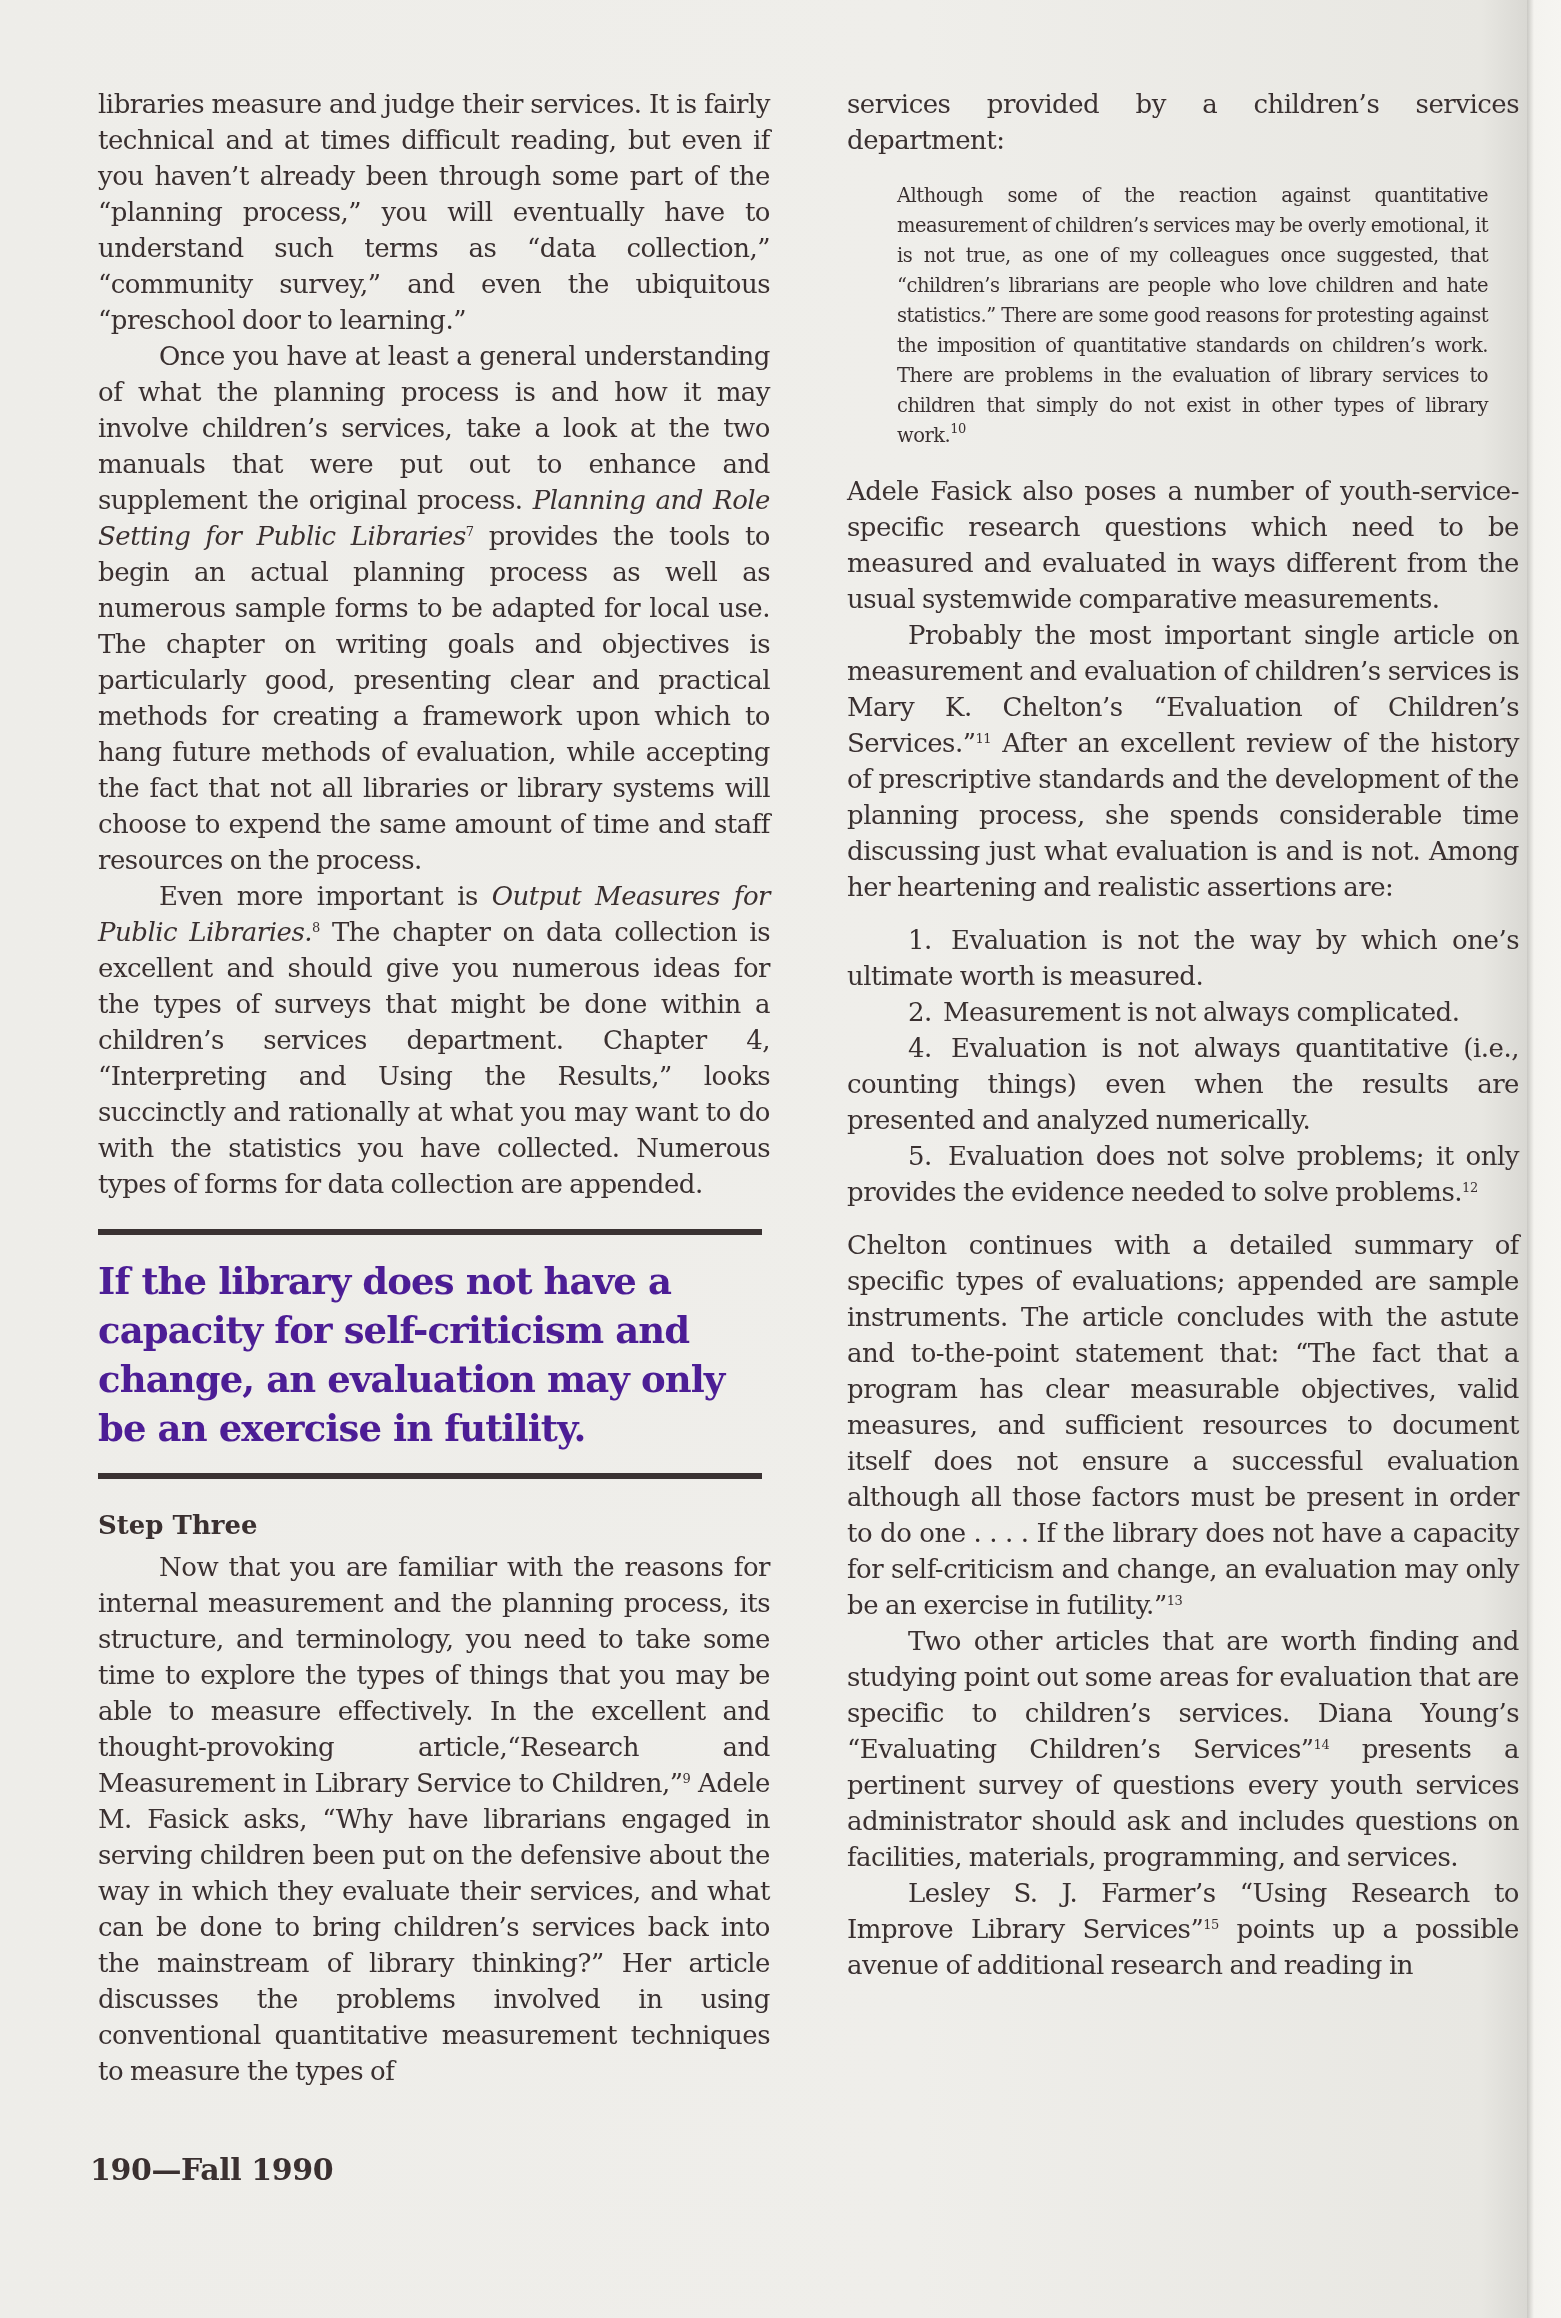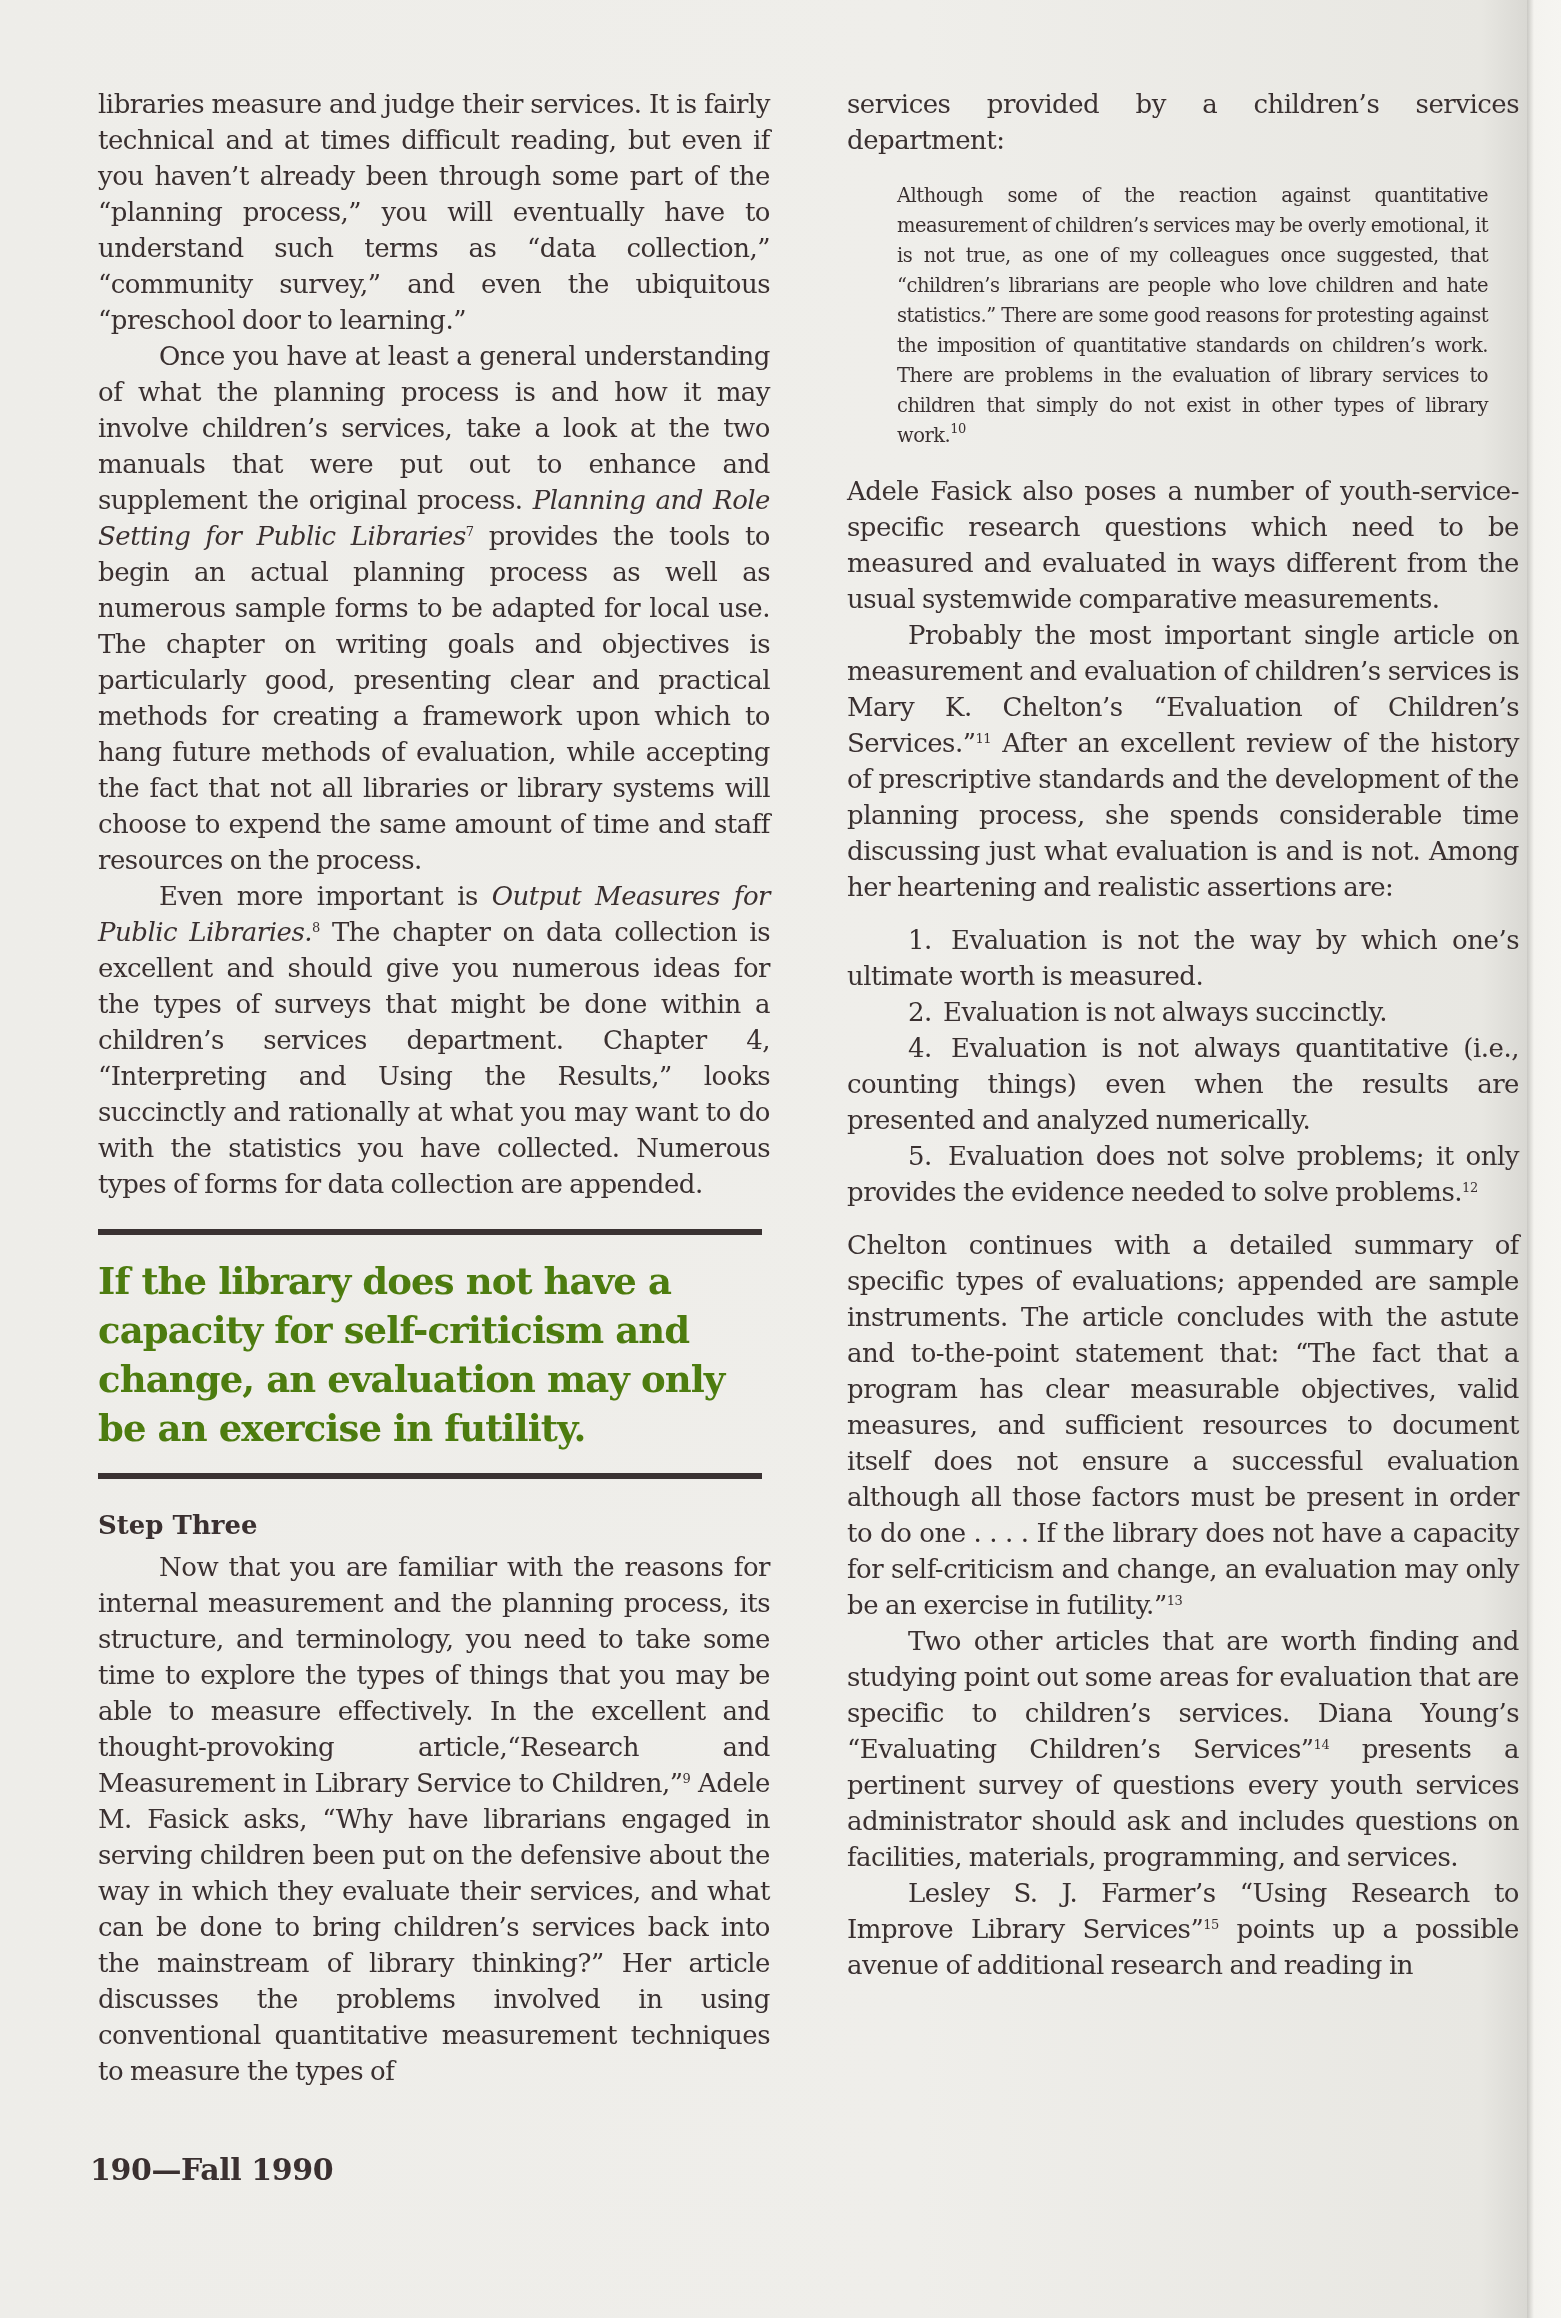--- a/index.html
+++ b/index.html
@@ -27,21 +27,21 @@
   .block-quote {
     margin: 23.4px 31px 22px 50px;
     font-size: 19.5px; line-height: 30px; letter-spacing: -0.3px;
   }
   .block-quote p { font-size: 19.5px; line-height: 30px; }
   .pullquote { margin-top: 26.6px; }
   .rule { height: 6.2px; background: #3a3232; width: 664px; }
   .pullquote-text {
     font-family: "DejaVu Serif", serif; font-weight: bold;
     font-size: 37px; line-height: 49px; letter-spacing: -0.9px;
-    margin: 22px 0 20px 0; color: #4d7c0f;
+    margin: 22px 0 20px 0; color: #4c1d95;
   }
   .subhead { font-weight: bold; font-size: 26px; margin-top: 31px; margin-bottom: 9.4px; color: #3a3030; }
   .list-item { text-indent: 61px; }
   .list-item .num { display: inline-block; min-width: 28px; text-indent: 0; }
   .gap { height: 17px; }
   .footer {
     position: absolute; left: 90px; top: 2152px;
     font-size: 30px; font-weight: bold; letter-spacing: -0.4px; color: #3a3030;
   }
 </style>
@@ -69,21 +69,21 @@
 <div class="col col-right">
   <p>services provided by a children’s services department:</p>
   <div class="block-quote">
     <p><span>Although some of the reaction against quantitative measurement of children’s services may be overly emotional, it is not true, as one of my colleagues once suggested, that “children’s librarians are people who love children and hate statistics.” There are some good reasons for protesting against the imposition of quantitative standards on children’s work. There are problems in the evaluation of library services to children that simply do not exist in other types of library work.</span><sup>10</sup></p>
   </div>
   <p>Adele Fasick also poses a number of youth-service-specific research questions which need to be measured and evaluated in ways different from the usual systemwide comparative measurements.</p>
   <p class="indent"><span>Probably the most important single article on measurement and evaluation of children’s services is Mary K. Chelton’s “Evaluation of Children’s Services.”</span><sup>11</sup><span> After an excellent review of the history of prescriptive standards and the development of the planning process, she spends considerable time discussing just what evaluation is and is not. Among her heartening and realistic assertions are:</span></p>
   <div class="gap"></div>
   <div>
     <p class="list-item"><span class="num">1.</span> <span>Evaluation is not the way by which one’s ultimate worth is measured.</span></p>
-    <p class="list-item"><span class="num">2.</span> <span>Evaluation is not always succinctly.</span></p>
+    <p class="list-item"><span class="num">2.</span> <span>Measurement is not always complicated.</span></p>
     <p class="list-item"><span class="num">4.</span> <span>Evaluation is not always quantitative (i.e., counting things) even when the results are presented and analyzed numerically.</span></p>
     <p class="list-item"><span class="num">5.</span> <span>Evaluation does not solve problems; it only provides the evidence needed to solve problems.</span><sup>12</sup></p>
   </div>
   <div class="gap"></div>
   <p><span>Chelton continues with a detailed summary of specific types of evaluations; appended are sample instruments. The article concludes with the astute and to-the-point statement that: “The fact that a program has clear measurable objectives, valid measures, and sufficient resources to document itself does not ensure a successful evaluation although all those factors must be present in order to do one . . . . If the library does not have a capacity for self-criticism and change, an evaluation may only be an exercise in futility.”</span><sup>13</sup></p>
   <p class="indent"><span>Two other articles that are worth finding and studying point out some areas for evaluation that are specific to children’s services. Diana Young’s “Evaluating Children’s Services”</span><sup>14</sup><span> presents a pertinent survey of questions every youth services administrator should ask and includes questions on facilities, materials, programming, and services.</span></p>
   <p class="indent"><span>Lesley S. J. Farmer’s “Using Research to Improve Library Services”</span><sup>15</sup><span> points up a possible avenue of additional research and reading in</span></p>
 </div>
 
 <div class="footer">190—Fall 1990</div>

